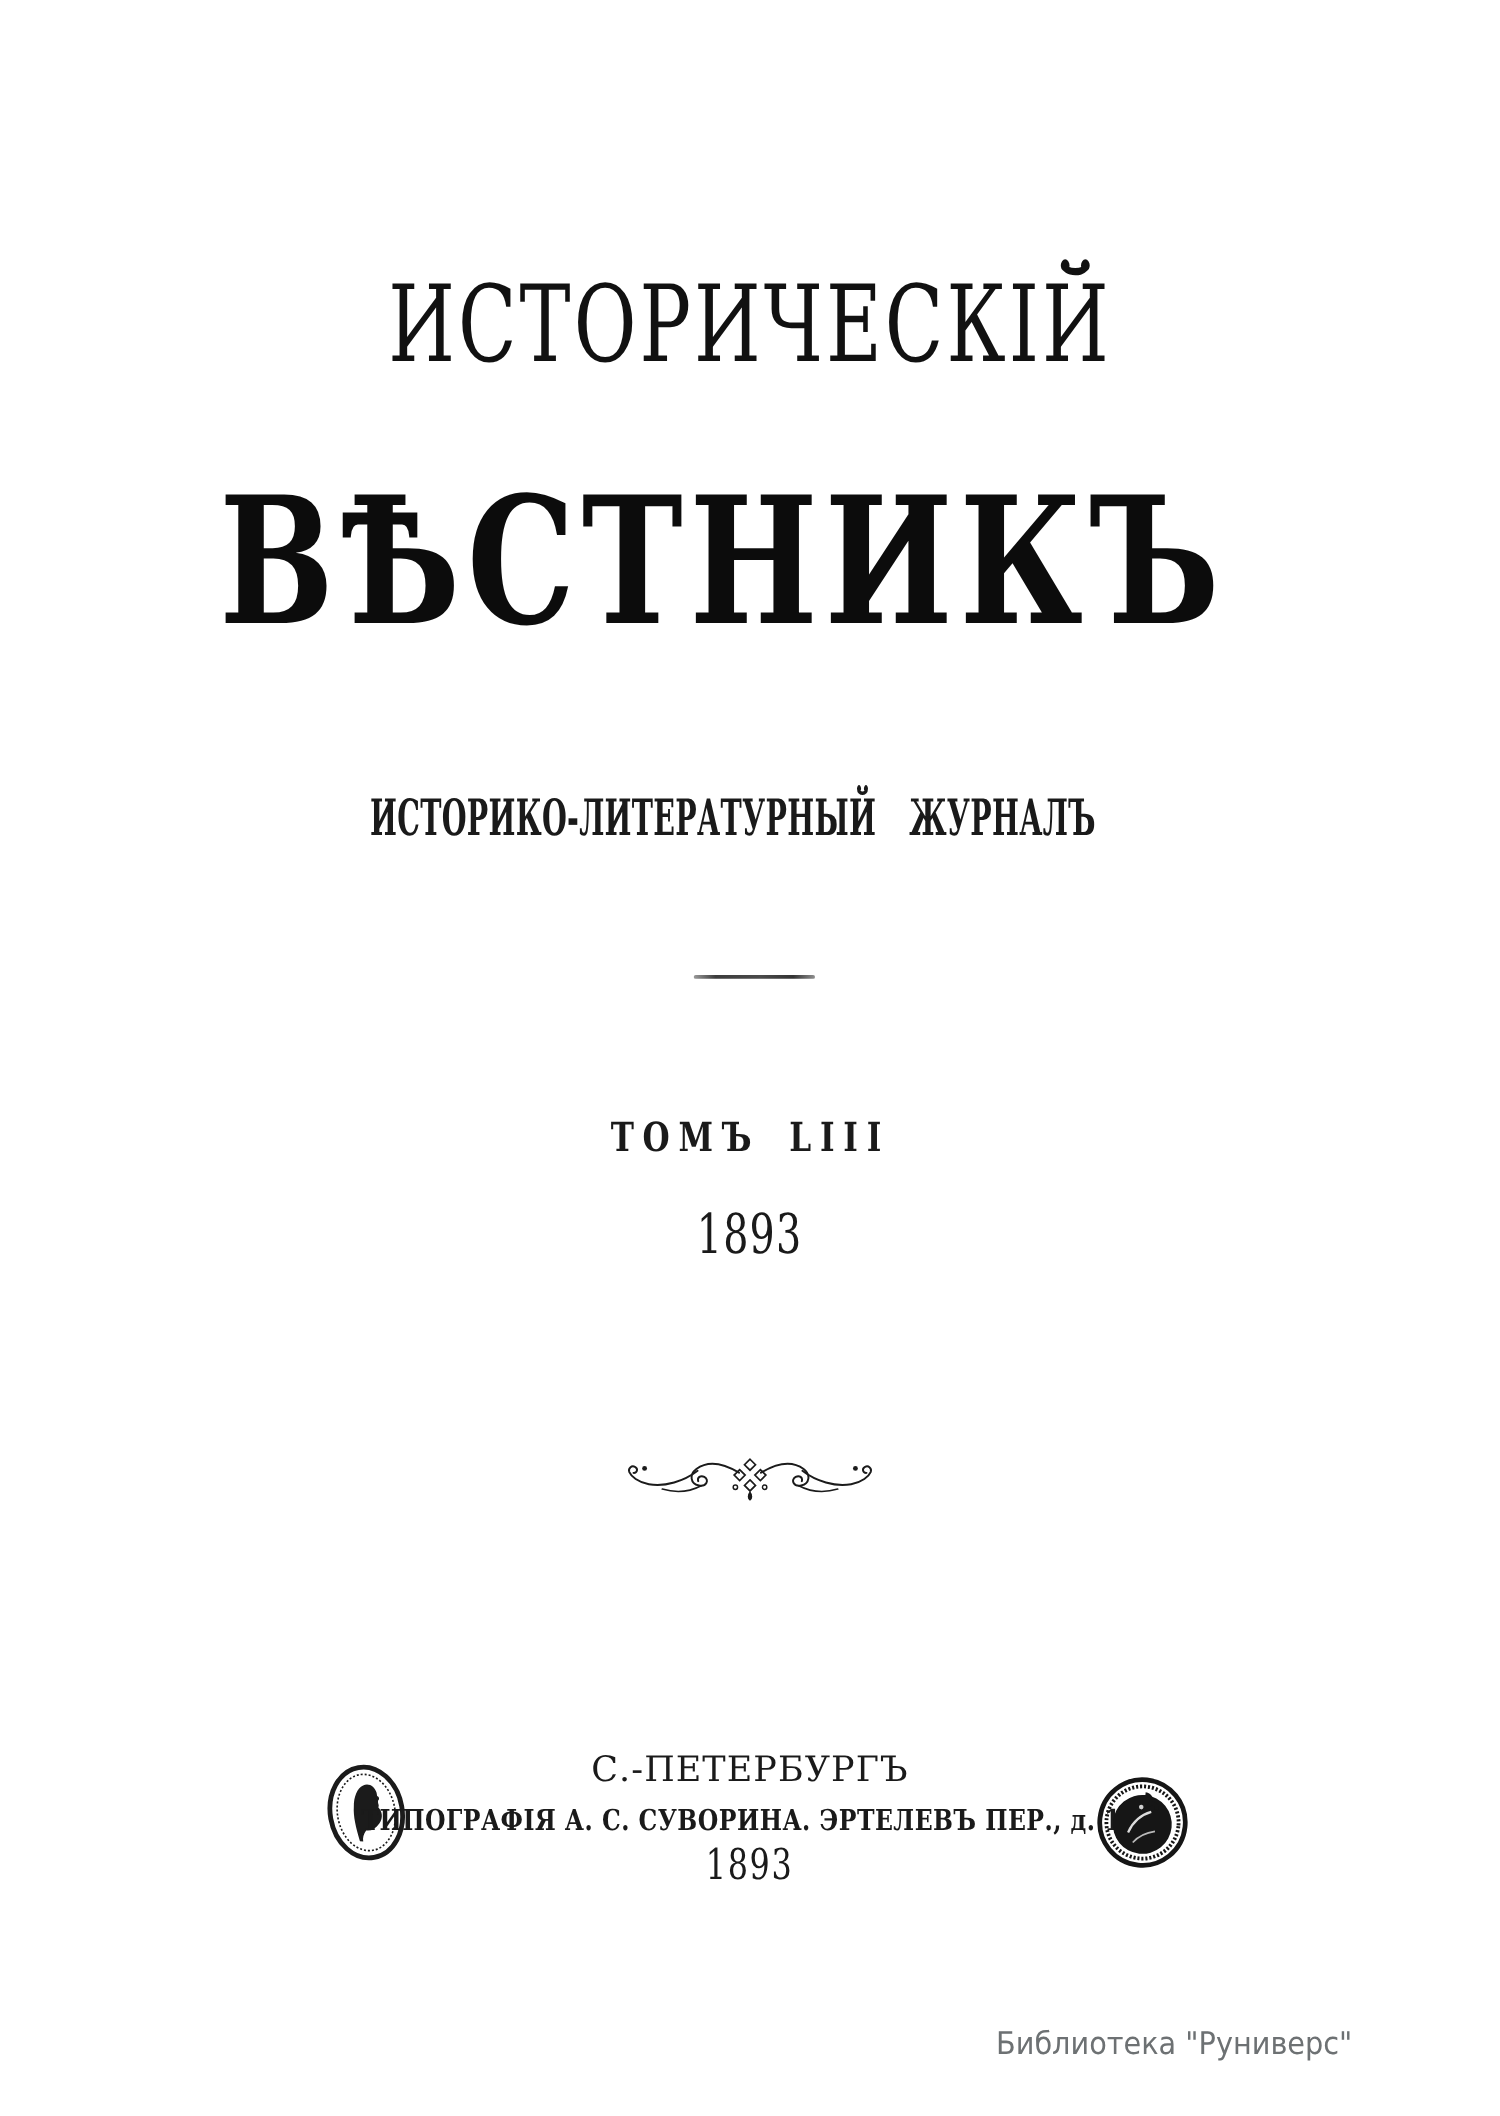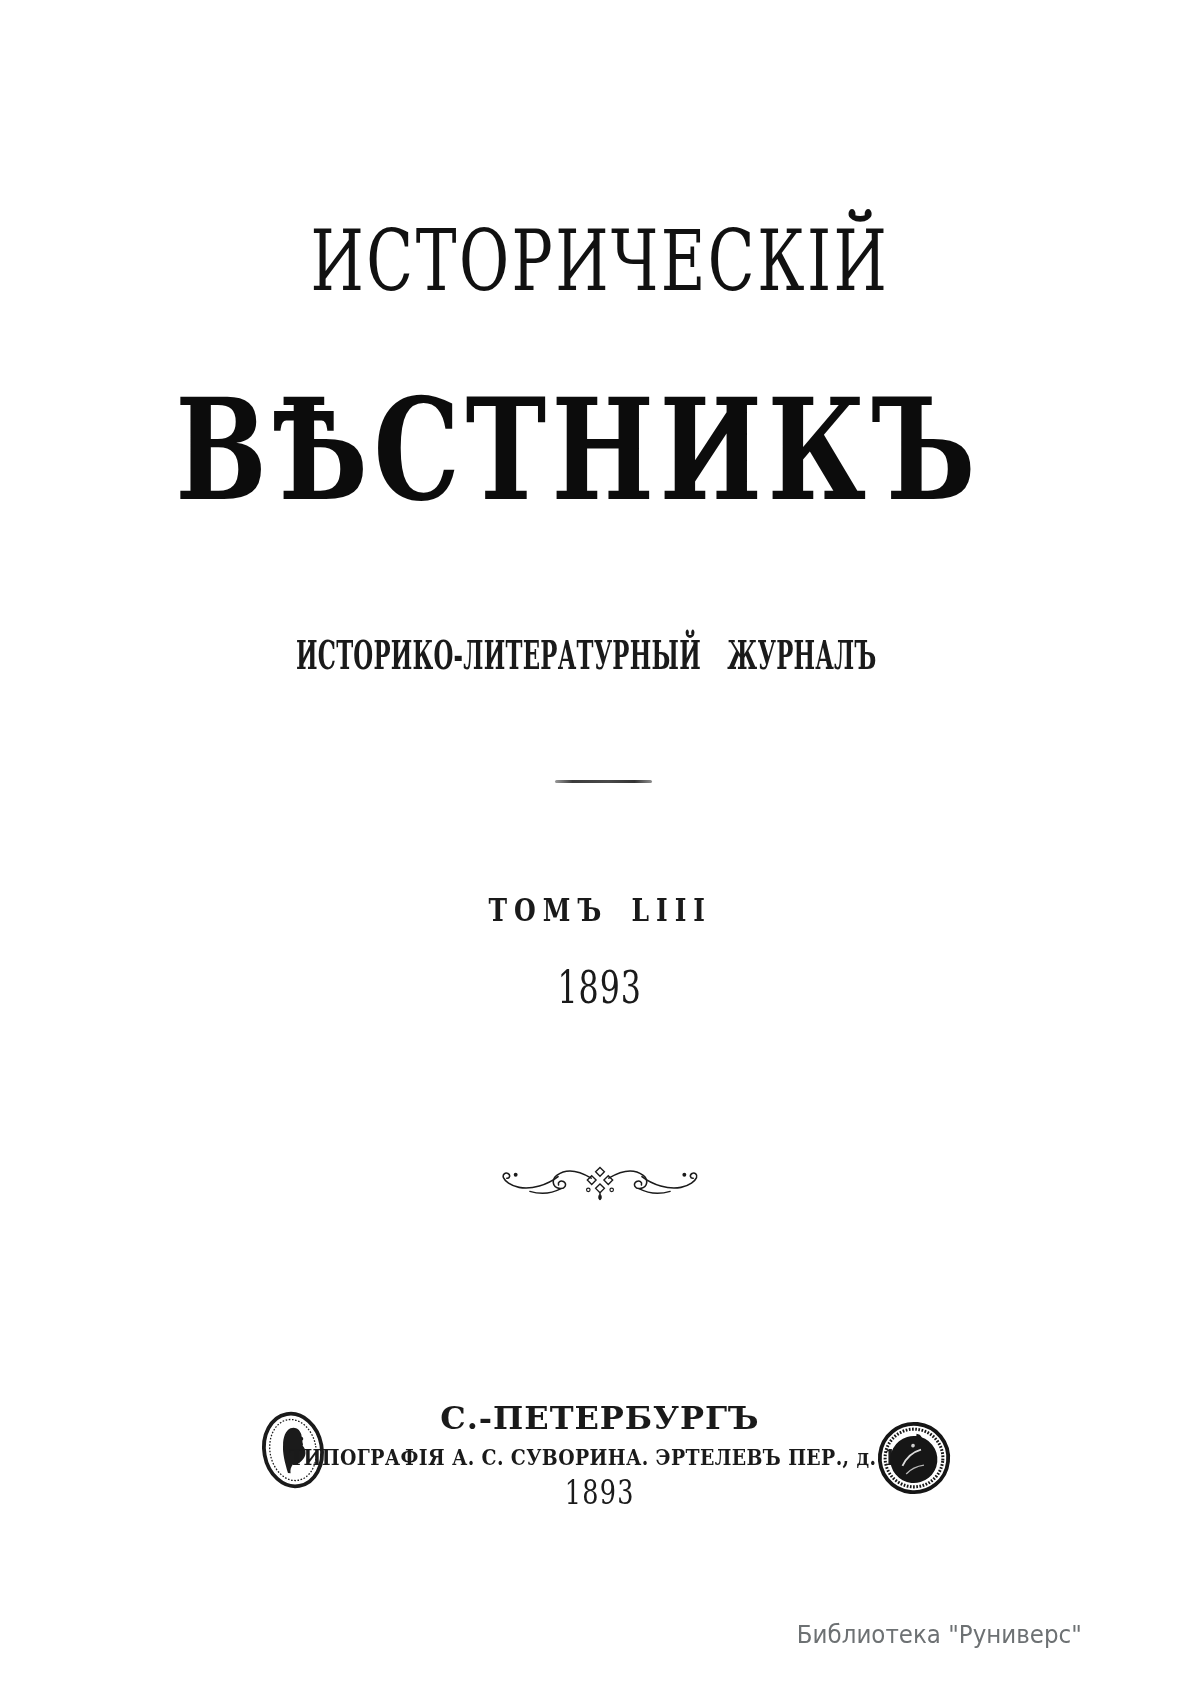--- a/index.html
+++ b/index.html
@@ -32,21 +32,21 @@
   
   .vol{font-size:32px;font-weight:bold;letter-spacing:.28em;word-spacing:.30em;transform:scaleX(.78);}
   .vol-wrap{top:866px;margin-top:28px;}
   .yr{font-size:44px;letter-spacing:.03em;transform:scaleX(.72);}
   .yr-wrap{top:966px;}
 
   
   .flourish{position:absolute;top:1163px;left:483px;width:234px;height:40px;}
 
   
-  .imp-city{font-size:32px;font-weight:bold;letter-spacing:.03em;}
+  .imp-city{font-size:28px;font-weight:normal;letter-spacing:.03em;}
   .imp-city-wrap{top:1402px;}
   .imp-pub{font-size:23px;font-weight:bold;letter-spacing:.02em;transform:scaleX(.82);}
   .imp-pub-wrap{top:1445px;}
   .imp-yr{font-size:34px;letter-spacing:.05em;transform:scaleX(.75);}
   .imp-yr-wrap{top:1475px;}
 
   .seal-left{position:absolute;left:261px;top:1410px;width:64px;height:80px;transform:rotate(-10deg);}
   .seal-right{position:absolute;left:876px;top:1420px;width:76px;height:76px;transform:rotate(6deg);}
 
   

